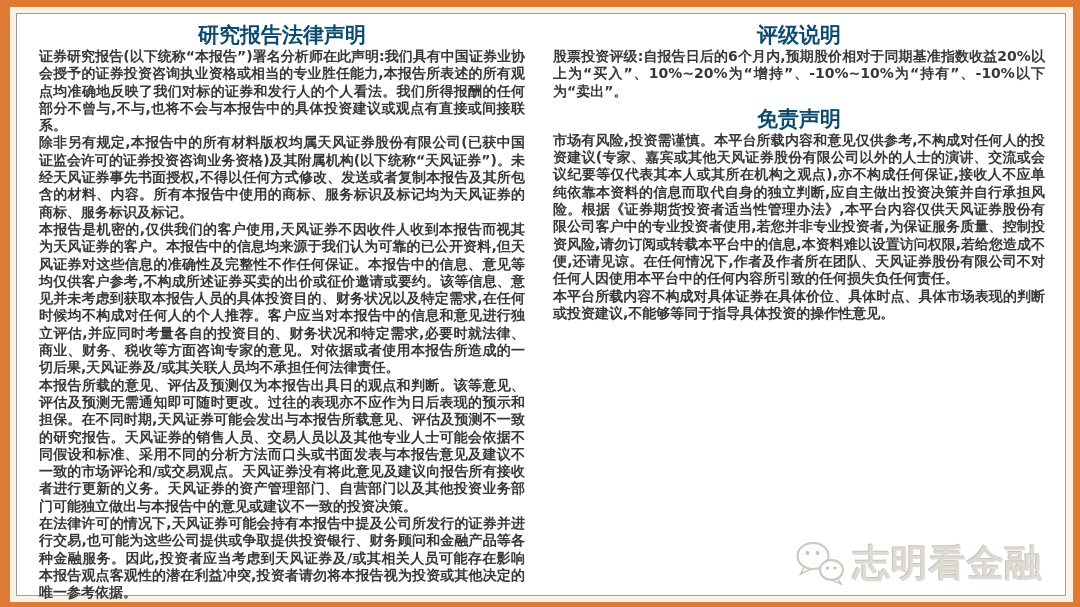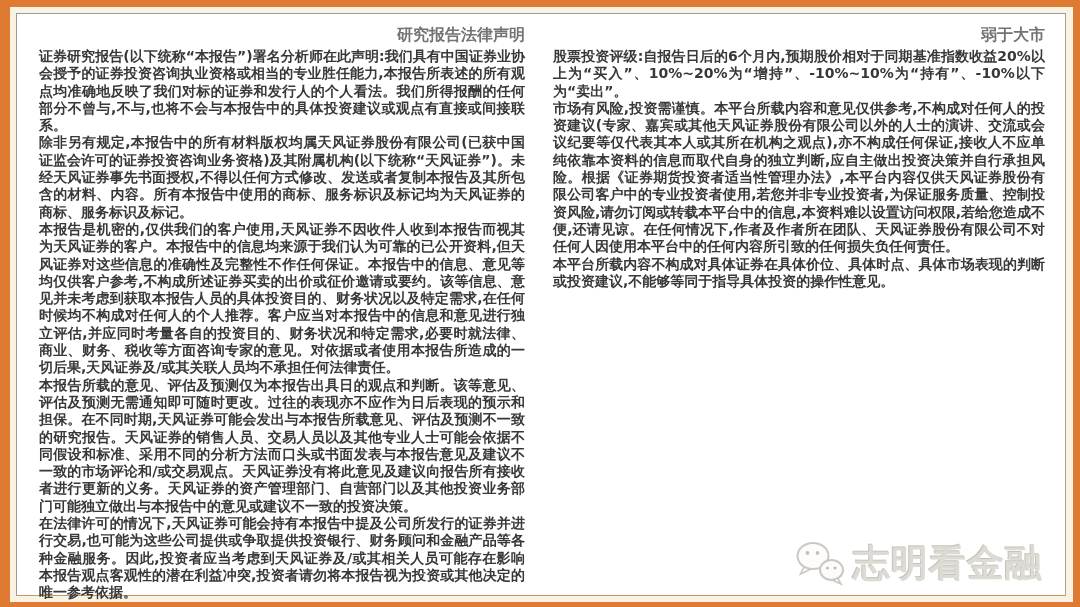--- a/index.html
+++ b/index.html
@@ -29,25 +29,25 @@
     width: 100%; height: 100%;
     padding: 11px 20px 8px 22px;
     display: flex;
     gap: 28px;
   }
   .col { color: #383838; font-size: 14px; line-height: 17.3px; text-align: justify; }
   .col-left { width: 486px; flex: 0 0 486px; }
   .col-right { flex: 1 1 auto; position: relative; }
   h2.sec-heading {
     margin: 0 0 3px 0;
-    font-size: 16px;
+    font-size: 21px;
     line-height: 20px;
     font-weight: bold;
-    text-align: right;
-    color: #737373;
+    text-align: center;
+    color: #0c4a6e;
   }
   h2.sec-heading.spaced { margin-top: 9px; }
   p.para { margin: 0; font-weight: bold; }
   .brand-logo {
     position: absolute;
     right: 2px; bottom: 0px;
     display: flex;
     align-items: center;
     gap: 5px;
     user-select: none;
@@ -72,23 +72,24 @@
       <div class="col col-left">
         <h2 class="sec-heading">研究报告法律声明</h2>
         <p class="para">证券研究报告(以下统称“本报告”)署名分析师在此声明:我们具有中国证券业协会授予的证券投资咨询执业资格或相当的专业胜任能力,本报告所表述的所有观点均准确地反映了我们对标的证券和发行人的个人看法。我们所得报酬的任何部分不曾与,不与,也将不会与本报告中的具体投资建议或观点有直接或间接联系。</p>
         <p class="para">除非另有规定,本报告中的所有材料版权均属天风证券股份有限公司(已获中国证监会许可的证券投资咨询业务资格)及其附属机构(以下统称“天风证券”)。未经天风证券事先书面授权,不得以任何方式修改、发送或者复制本报告及其所包含的材料、内容。所有本报告中使用的商标、服务标识及标记均为天风证券的商标、服务标识及标记。</p>
         <p class="para">本报告是机密的,仅供我们的客户使用,天风证券不因收件人收到本报告而视其为天风证券的客户。本报告中的信息均来源于我们认为可靠的已公开资料,但天风证券对这些信息的准确性及完整性不作任何保证。本报告中的信息、意见等均仅供客户参考,不构成所述证券买卖的出价或征价邀请或要约。该等信息、意见并未考虑到获取本报告人员的具体投资目的、财务状况以及特定需求,在任何时候均不构成对任何人的个人推荐。客户应当对本报告中的信息和意见进行独立评估,并应同时考量各自的投资目的、财务状况和特定需求,必要时就法律、商业、财务、税收等方面咨询专家的意见。对依据或者使用本报告所造成的一切后果,天风证券及/或其关联人员均不承担任何法律责任。</p>
         <p class="para">本报告所载的意见、评估及预测仅为本报告出具日的观点和判断。该等意见、评估及预测无需通知即可随时更改。过往的表现亦不应作为日后表现的预示和担保。在不同时期,天风证券可能会发出与本报告所载意见、评估及预测不一致的研究报告。天风证券的销售人员、交易人员以及其他专业人士可能会依据不同假设和标准、采用不同的分析方法而口头或书面发表与本报告意见及建议不一致的市场评论和/或交易观点。天风证券没有将此意见及建议向报告所有接收者进行更新的义务。天风证券的资产管理部门、自营部门以及其他投资业务部门可能独立做出与本报告中的意见或建议不一致的投资决策。</p>
         <p class="para">在法律许可的情况下,天风证券可能会持有本报告中提及公司所发行的证券并进行交易,也可能为这些公司提供或争取提供投资银行、财务顾问和金融产品等各种金融服务。因此,投资者应当考虑到天风证券及/或其相关人员可能存在影响本报告观点客观性的潜在利益冲突,投资者请勿将本报告视为投资或其他决定的唯一参考依据。</p>
       </div>
 
       <div class="col col-right">
-        <h2 class="sec-heading">弱于大市</h2>
+        <h2 class="sec-heading">评级说明</h2>
         <p class="para">股票投资评级:自报告日后的6个月内,预期股价相对于同期基准指数收益20%以上为“买入”、10%~20%为“增持”、-10%~10%为“持有”、-10%以下为“卖出”。</p>
 
+        <h2 class="sec-heading spaced">免责声明</h2>
         <p class="para">市场有风险,投资需谨慎。本平台所载内容和意见仅供参考,不构成对任何人的投资建议(专家、嘉宾或其他天风证券股份有限公司以外的人士的演讲、交流或会议纪要等仅代表其本人或其所在机构之观点),亦不构成任何保证,接收人不应单纯依靠本资料的信息而取代自身的独立判断,应自主做出投资决策并自行承担风险。根据《证券期货投资者适当性管理办法》,本平台内容仅供天风证券股份有限公司客户中的专业投资者使用,若您并非专业投资者,为保证服务质量、控制投资风险,请勿订阅或转载本平台中的信息,本资料难以设置访问权限,若给您造成不便,还请见谅。在任何情况下,作者及作者所在团队、天风证券股份有限公司不对任何人因使用本平台中的任何内容所引致的任何损失负任何责任。</p>
         <p class="para">本平台所载内容不构成对具体证券在具体价位、具体时点、具体市场表现的判断或投资建议,不能够等同于指导具体投资的操作性意见。</p>
 
         <div class="brand-logo">
           <span>
             <svg class="wechat-icon" width="56" height="48" viewBox="0 0 56 48">
               <g fill="#fdfcfa" stroke="#cbc8c2" stroke-width="2">
                 <ellipse cx="21" cy="17" rx="15.5" ry="13"></ellipse>
                 <path d="M12 28 L8.5 35 L18 30.5 Z" stroke-width="1.6"></path>
                 <ellipse cx="39.5" cy="31" rx="11.5" ry="10"></ellipse>

